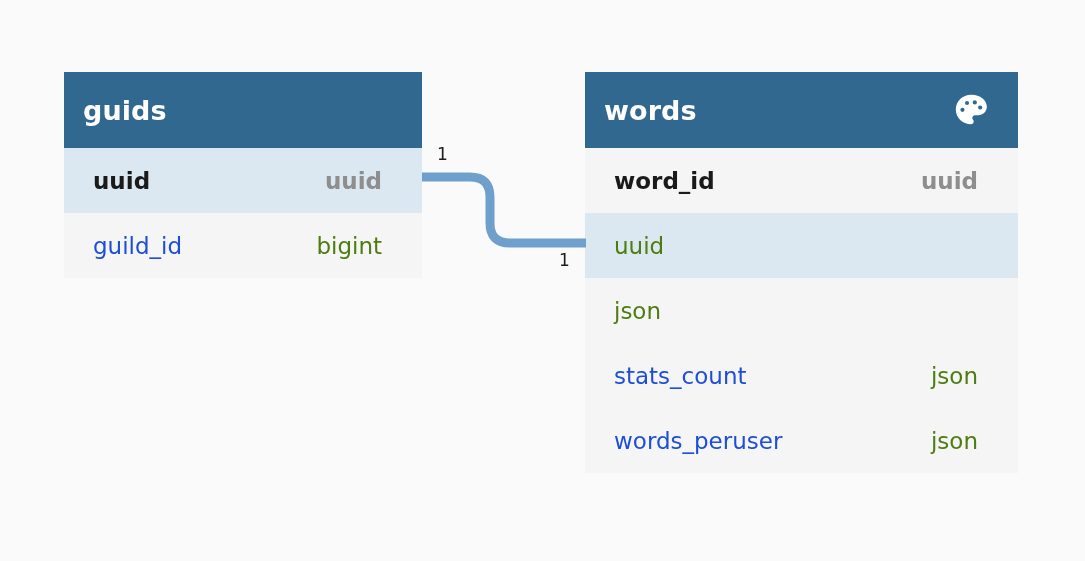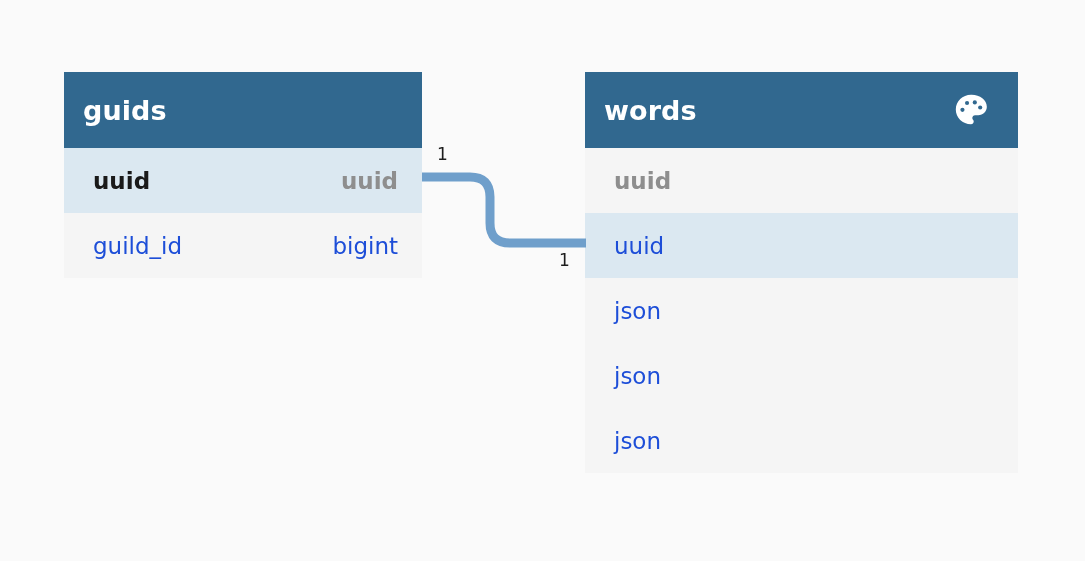--- a/index.html
+++ b/index.html
@@ -56,40 +56,40 @@
   }
   .er-header-icon svg { display: block; }
 
   
   .er-row {
     box-sizing: border-box;
     height: 65px;
     display: flex;
     align-items: center;
     justify-content: space-between;
-    padding: 0 24px 0 29px;
+    padding: 0 40px 0 29px;
     background: #f5f5f5;
   }
   .er-row.highlight {
     background: #dbe8f1;
   }
 
   .er-field {
     font-size: 23px;
     color: #1d4ed8;
     white-space: nowrap;
   }
   .er-row.key .er-field {
     color: #1a1a1a;
     font-weight: bold;
   }
 
   .er-type {
     font-size: 23px;
-    color: #1d4ed8;
+    color: #4d7c0f;
     white-space: nowrap;
   }
   .er-row.key .er-type {
     color: #8e8e8e;
     font-weight: bold;
   }
 
   
   #table-guids {
     left: 64px;
@@ -149,36 +149,39 @@
           <path fill="#ffffff" d="M12 2.4C6.7 2.4 2.4 6.5 2.4 11.7c0 5.2 4.3 9.3 9.6 9.3 0.95 0 1.72-0.76 1.72-1.7 0-0.45-0.17-0.84-0.45-1.14-0.27-0.3-0.44-0.69-0.44-1.12 0-0.94 0.77-1.7 1.72-1.7h2.03c3.03 0 5.42-2.38 5.42-5.38 0-4.25-4.3-7.56-9.6-7.56z"></path>
           <circle cx="6.6" cy="11.9" r="1.32" fill="#31688f"></circle>
           <circle cx="9.5" cy="7.6" r="1.32" fill="#31688f"></circle>
           <circle cx="14.4" cy="7.2" r="1.32" fill="#31688f"></circle>
           <circle cx="17.8" cy="10.4" r="1.32" fill="#31688f"></circle>
         </svg>
       </span>
     </div>
 
     <div class="er-row key">
+      <span class="er-field">word_id</span>
       <span class="er-type">uuid</span>
     </div>
 
     <div class="er-row highlight">
       <span class="er-type">uuid</span>
     </div>
 
     <div class="er-row">
       <span class="er-type">json</span>
     </div>
 
     <div class="er-row">
+      <span class="er-field">stats_count</span>
       <span class="er-type">json</span>
     </div>
 
     <div class="er-row">
+      <span class="er-field">words_peruser</span>
       <span class="er-type">json</span>
     </div>
   </div>
 
   <svg id="relationship-layer">
     <path d="M 422 177 L 470 177 Q 490 177 490 197 L 490 223 Q 490 243 510 243 L 586 243" fill="none" stroke="#6f9fcb" stroke-width="9" stroke-linecap="butt" stroke-linejoin="round"></path>
   </svg>
 
   <span class="card-label" id="cardinality-left">1</span>
 

